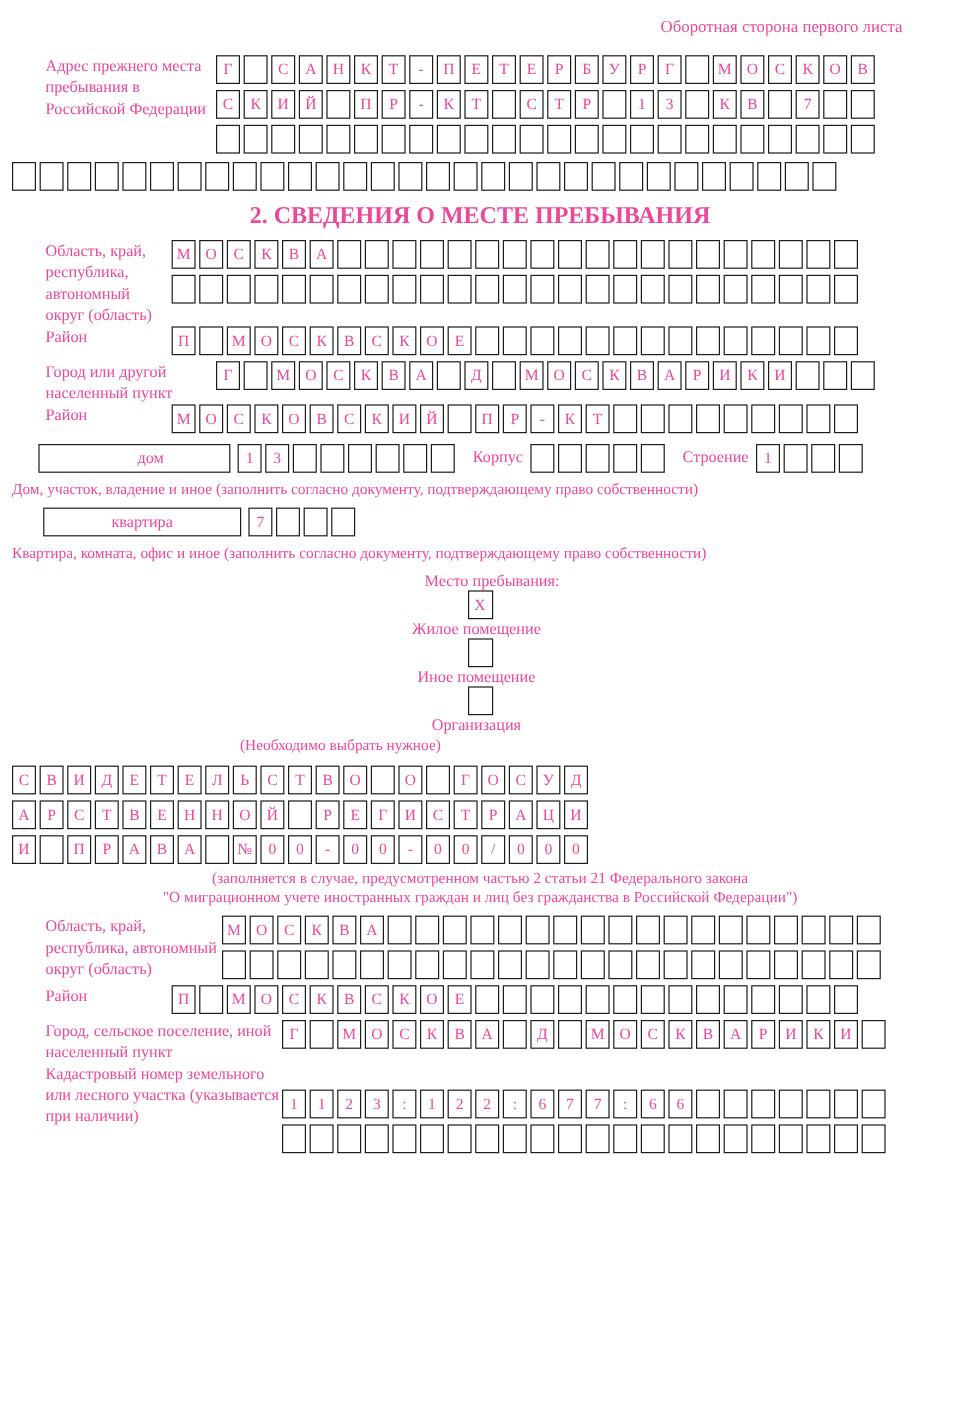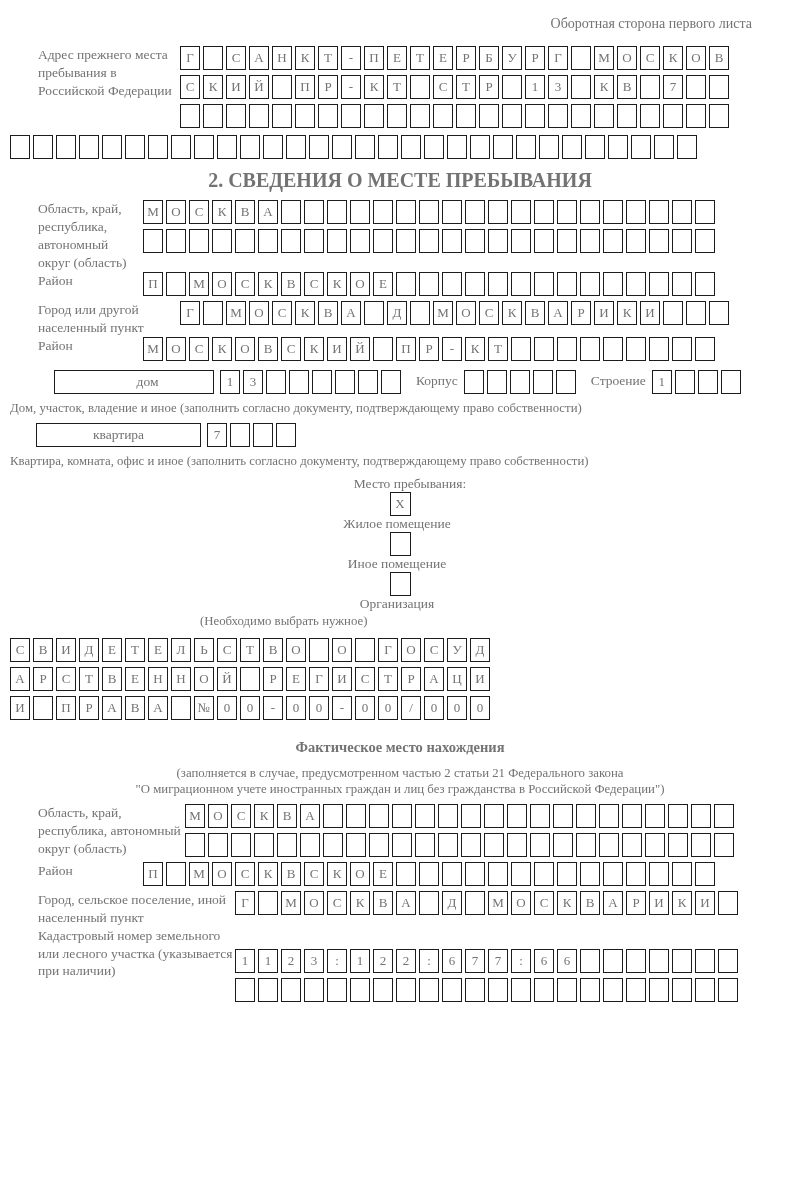--- a/index.html
+++ b/index.html
@@ -1,21 +1,21 @@
 <!DOCTYPE html>
 <html><head>
 <meta charset="utf-8">
 <style>
   html,body{margin:0;padding:0;background:#ffffff;}
   .page{
     position:relative;
     width:800px;height:1180px;
     margin:0 auto;
     background:#ffffff;
-    color:#737373;
+    color:#ec4899;
     font-family:"Liberation Serif", serif;
     font-size:13.5px;
     box-sizing:border-box;
     padding:16px 10px 0 10px;
     overflow:hidden;
   }
   .header-note{
     text-align:right;
     padding-right:38px;
     font-size:14px;
@@ -56,21 +56,21 @@
   }
   .wide-rect{
     border:1.5px solid #1c1c1c;
     height:24px;
     display:inline-flex;align-items:center;justify-content:center;
     font-size:13.5px;
     box-sizing:border-box;
     margin-right:6px;
     background:#fff;
   }
-  .dom-rect{width:160px;margin-left:44px;padding-left:27px;}
+  .dom-rect{width:160px;margin-left:22px;padding-left:27px;}
   .kv-rect{width:165px;margin-left:26px;}
   .inline-lbl{margin:3px 6px 0 12px;font-size:13.5px;flex:0 0 auto;}
   .caption{font-size:12.8px;margin:2px 0 6px 0;line-height:1.25;}
   .mesto-row{display:flex;align-items:center;margin-top:4px;flex-direction:column;}
   .mesto-row .lbl-mesto{padding-left:28px;margin-right:8px;}
   .opt-label{margin:0 14px 0 8px;}
   .checkbox{width:19px;height:22px;margin-right:0;}
   .mesto-note{margin-left:190px;margin-top:2px;margin-bottom:8px;}
   .mt22{margin-top:22px;}
   .mt4{margin-top:4px;}
@@ -485,21 +485,20 @@
           <span class="cell">0</span>
           <span class="cell">0</span>
           <span class="cell">/</span>
           <span class="cell">0</span>
           <span class="cell">0</span>
           <span class="cell">0</span>
         </div>
     </div>
   </div>
 
-  <div class="fact-title">Фактическое место нахождения</div>
   <div class="note center">(заполняется в случае, предусмотренном частью 2 статьи 21 Федерального закона</div>
   <div class="note center mb6">"О миграционном учете иностранных граждан и лиц без гражданства в Российской Федерации")</div>
 
   <div class="frow">
     <div class="lbl w175 pl28">Область, край, республика, автономный округ (область)</div>
     <div class="rows">
       <div class="cell-row">
           <span class="cell">М</span>
           <span class="cell">О</span>
           <span class="cell">С</span>

